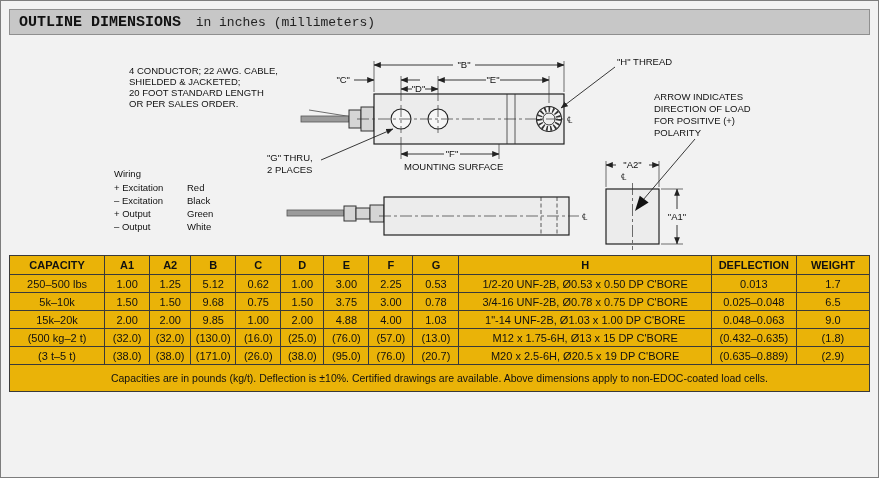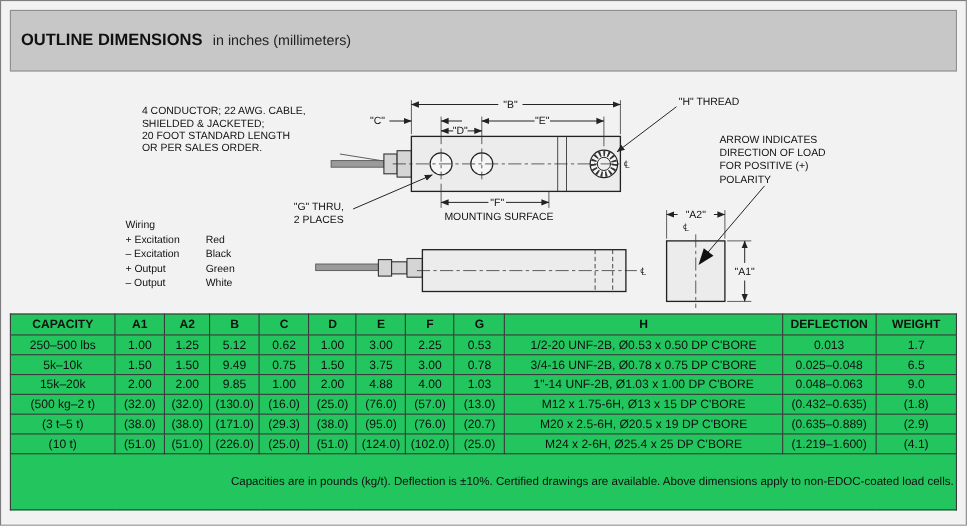--- a/index.html
+++ b/index.html
@@ -9,52 +9,53 @@
     background:#ffffff;
   }
   .page{
     box-sizing:border-box;width:879px;height:478px;
     border:1px solid #7d7d7d;background:#f2f2f2;
   }
   .titlebar{
     margin:8px 8px 4px 8px;
     background:var(--bar,#c7c7c7);
     border:1px solid #8f8f8f;
-    padding:18px 9px;
+    padding:3px 9px;
     height:18px;line-height:18px;
     white-space:nowrap;
+    font-family:Liberation Mono, monospace;
   }
   .title-bold{font-size:15px;font-weight:bold;color:#111;}
   .title-rest{font-size:13px;color:#222;margin-left:5px;}
   .drawing-area{margin:0 8px;height:214px;}
   svg text{font-family:"Liberation Sans",sans-serif;font-size:9.5px;fill:#111;}
   svg .mid{text-anchor:middle;}
   svg .end{text-anchor:end;}
   svg .bodyp{fill:#ececec;stroke:#222;stroke-width:1.2;}
   svg .part{fill:#d5d5d5;stroke:#333;stroke-width:1;}
   svg .cable{fill:#9b9b9b;stroke:#555;stroke-width:.8;}
   svg .hole{fill:#f6f6f6;stroke:#222;stroke-width:1.1;}
   svg .hole2{fill:#eeeeee;stroke:#222;stroke-width:.9;}
   svg .hatchring{fill:none;stroke:#333;stroke-width:5;stroke-dasharray:1.6 2.4;}
   svg .cl{stroke:#333;stroke-width:.7;stroke-dasharray:12 3 3 3;fill:none;}
   svg .hid{stroke:#333;stroke-width:.8;stroke-dasharray:4 2.5;}
   svg .edge{stroke:#333;stroke-width:.8;}
   svg .ext{stroke:#333;stroke-width:.7;fill:none;}
   svg .dim{stroke:#222;stroke-width:.9;fill:none;}
   table.dims{
     margin:2px 8px 0 8px;width:861px;table-layout:fixed;
-    border-collapse:collapse;background:#22c55e;
+    border-collapse:collapse;background:#eab308;
   }
   table.dims th,table.dims td{
     border:1px solid #3a3a3a;
     font-size:11px;color:#111;text-align:center;
     padding:2.5px 2px;white-space:nowrap;overflow:hidden;
   }
   table.dims thead th{font-weight:bold;padding:3px 2px;}
-  table.dims tfoot td{font-size:10.5px;padding:19px 2px;text-align:right;}
+  table.dims tfoot td{font-size:10.5px;padding:7px 2px;}
 </style>
 </head>
 <body>
 
 <div class="page">
 
   <div class="titlebar">
     <span class="title-bold">OUTLINE DIMENSIONS</span>
     <span class="title-rest">in inches (millimeters)</span>
   </div>
@@ -234,21 +235,21 @@
           <td>2.25</td>
           <td>0.53</td>
           <td>1/2-20 UNF-2B, Ø0.53 x 0.50 DP C'BORE</td>
           <td>0.013</td>
           <td>1.7</td>
         </tr>
         <tr>
           <td>5k–10k</td>
           <td>1.50</td>
           <td>1.50</td>
-          <td>9.49</td>
+          <td>9.68</td>
           <td>0.75</td>
           <td>1.50</td>
           <td>3.75</td>
           <td>3.00</td>
           <td>0.78</td>
           <td>3/4-16 UNF-2B, Ø0.78 x 0.75 DP C'BORE</td>
           <td>0.025–0.048</td>
           <td>6.5</td>
         </tr>
         <tr>
@@ -277,43 +278,29 @@
           <td>(13.0)</td>
           <td>M12 x 1.75-6H, Ø13 x 15 DP C'BORE</td>
           <td>(0.432–0.635)</td>
           <td>(1.8)</td>
         </tr>
         <tr>
           <td>(3 t–5 t)</td>
           <td>(38.0)</td>
           <td>(38.0)</td>
           <td>(171.0)</td>
-          <td>(29.3)</td>
+          <td>(26.0)</td>
           <td>(38.0)</td>
           <td>(95.0)</td>
           <td>(76.0)</td>
           <td>(20.7)</td>
           <td>M20 x 2.5-6H, Ø20.5 x 19 DP C'BORE</td>
           <td>(0.635–0.889)</td>
           <td>(2.9)</td>
         </tr>
-        <tr>
-          <td>(10 t)</td>
-          <td>(51.0)</td>
-          <td>(51.0)</td>
-          <td>(226.0)</td>
-          <td>(25.0)</td>
-          <td>(51.0)</td>
-          <td>(124.0)</td>
-          <td>(102.0)</td>
-          <td>(25.0)</td>
-          <td>M24 x 2-6H, Ø25.4 x 25 DP C'BORE</td>
-          <td>(1.219–1.600)</td>
-          <td>(4.1)</td>
-        </tr>
       </tbody>
     <tfoot>
       <tr>
         <td colspan="12">Capacities are in pounds (kg/t). Deflection is ±10%. Certified drawings are available. Above dimensions apply to non-EDOC-coated load cells.</td>
       </tr>
     </tfoot>
   </table>
 
 </div>
 

